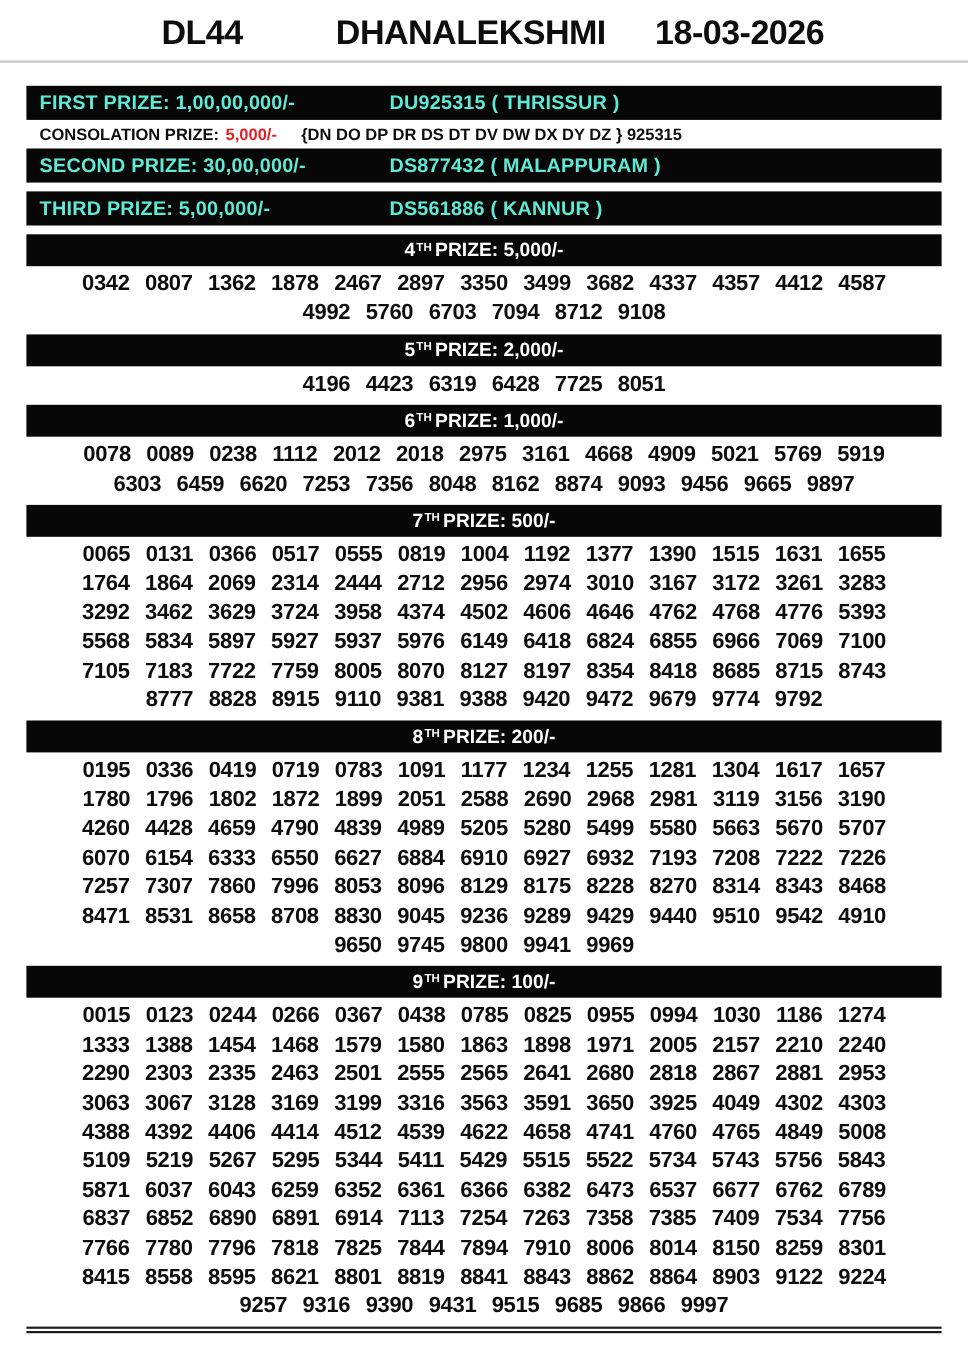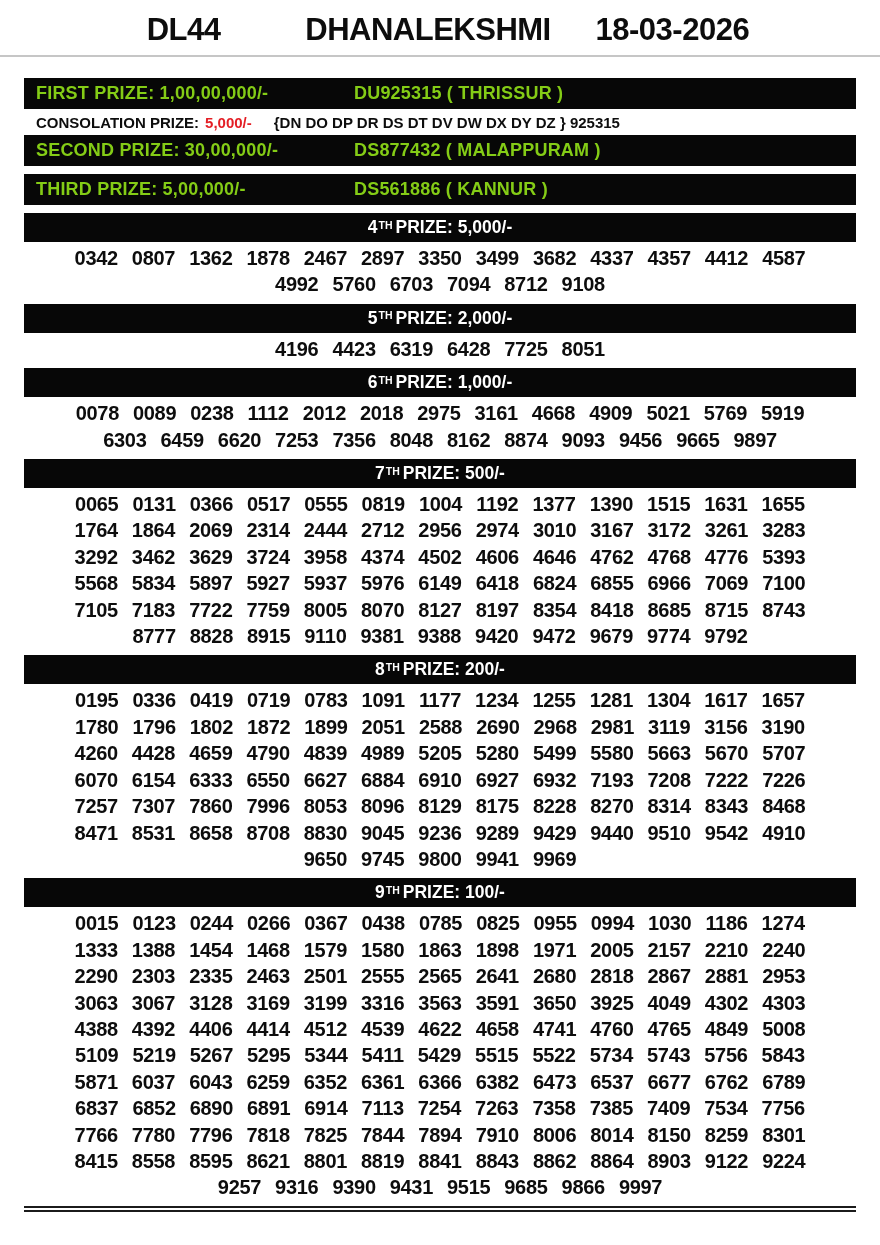--- a/index.html
+++ b/index.html
@@ -29,21 +29,21 @@
   .hdr-rule {
     border: none;
     border-top: 2px solid #c6c6c6;
     margin: 7px 0 0 0;
   }
 
   
   .content { padding: 0 24px; }
   .bar {
     background: #070707;
-    color: #84cc16;
+    color: #5eead4;
     height: 31px;
     display: flex;
     align-items: center;
     padding: 0 12px;
     font-weight: 700;
     font-size: 18px;
     letter-spacing: 0.2px;
     box-sizing: border-box;
   }
   .bar .plabel { width: 318px; flex: 0 0 auto; }

